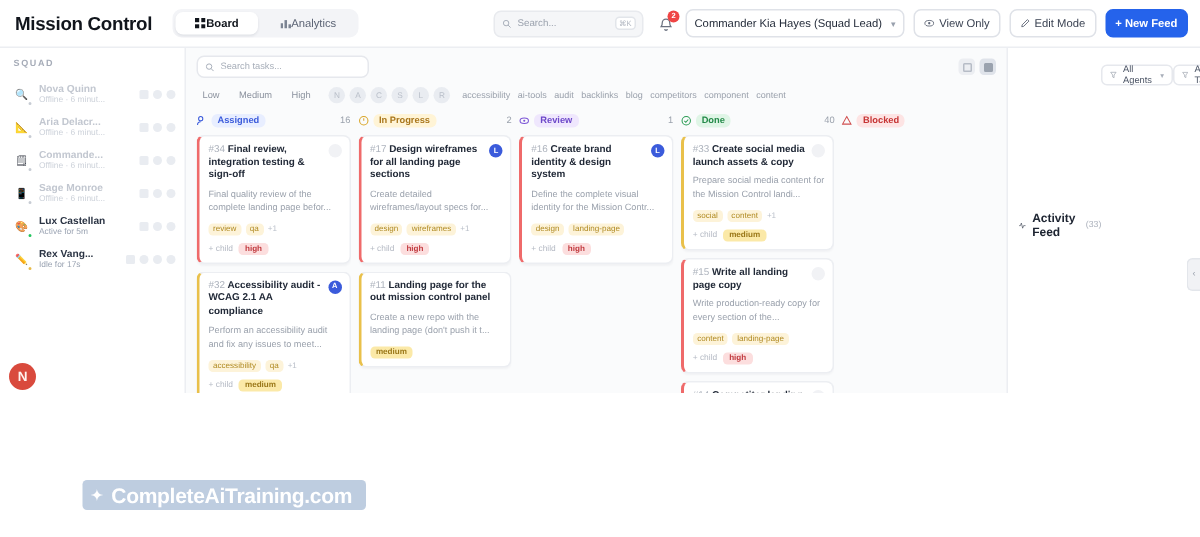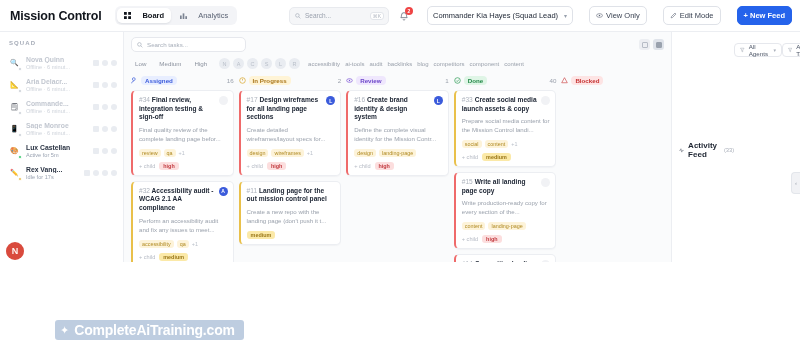--- a/index.html
+++ b/index.html
@@ -16,36 +16,36 @@
   .topbar {
     height: 32px; flex: 0 0 32px;
     display: flex; align-items: center;
     padding: 0 8px 0 10px;
     background: #fff;
     border-bottom: 1px solid #eceef2;
     gap: 8px;
   }
   .brand { font-size: 12.5px; font-weight: 700; letter-spacing: -0.2px; color: #11151c; white-space: nowrap; }
   .viewtabs { display: flex; align-items: center; gap: 2px; background: #f3f4f7; border-radius: 6px; padding: 2px; margin-left: 6px; }
-  .vtab { display: flex; align-items: center; gap: 11px; font-size: 7.5px; color: #5b6374; padding: 3px 7px; border-radius: 5px; white-space: nowrap; }
+  .vtab { display: flex; align-items: center; gap: 0; font-size: 7.5px; color: #5b6374; padding: 3px 13px; border-radius: 5px; white-space: nowrap; }
   .vtab.active { background: #fff; color: #11151c; font-weight: 600; box-shadow: 0 1px 2px rgba(16,24,40,.09); }
   .vtab svg { width: 7px; height: 7px; }
 
   .topspacer { flex: 1; }
 
   .searchbox {
     width: 100px; height: 18px; display: flex; align-items: center; gap: 4px;
     background: #f5f6f8; border: 1px solid #e8eaee; border-radius: 5px;
     padding: 0 5px; font-size: 6.5px; color: #9aa1ad; position: relative;
   }
   .searchbox .kbd {
     position: absolute; right: 4px; font-size: 5px; color: #b0b6c0;
     border: 1px solid #e2e5ea; border-radius: 3px; padding: 0 2px; background: #fff;
   }
-  .topright { display: flex; align-items: center; gap: 16px; margin-left: auto; }
+  .topright { display: flex; align-items: center; gap: 6px; margin-left: auto; }
   .bell { position: relative; width: 14px; height: 14px; display: flex; align-items: center; justify-content: center; color: #6c7policy; }
   .bell svg { width: 10px; height: 10px; stroke: #6b7280; }
   .bell .dot {
     position: absolute; top: -2px; right: -2px; min-width: 8px; height: 8px;
     background: #ef4444; color: #fff; border-radius: 4px;
     font-size: 5px; line-height: 8px; text-align: center; padding: 0 1px; font-weight: 700;
   }
   .agentselect {
     height: 19px; min-width: 140px; display: flex; align-items: center; justify-content: space-between;
     border: 1px solid #dfe2e8; border-radius: 5px; background: #fff;

